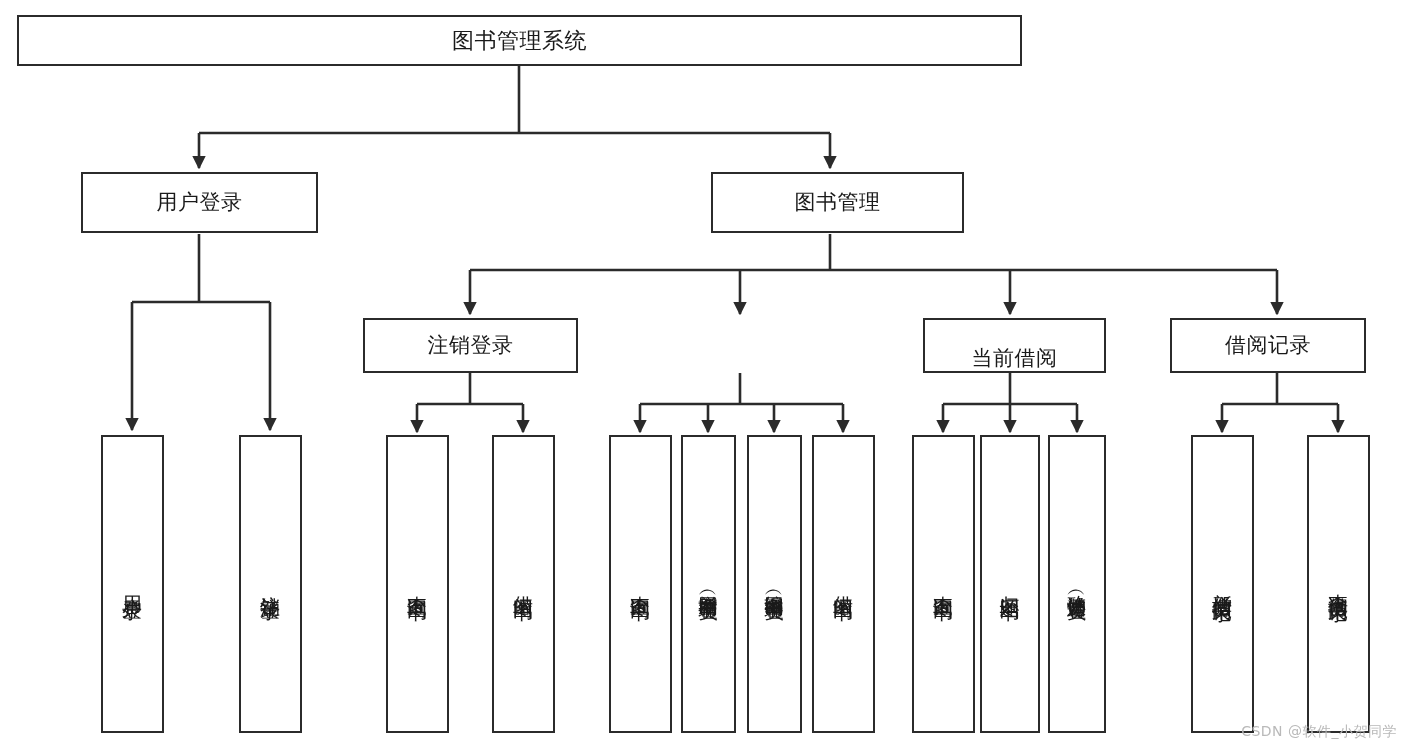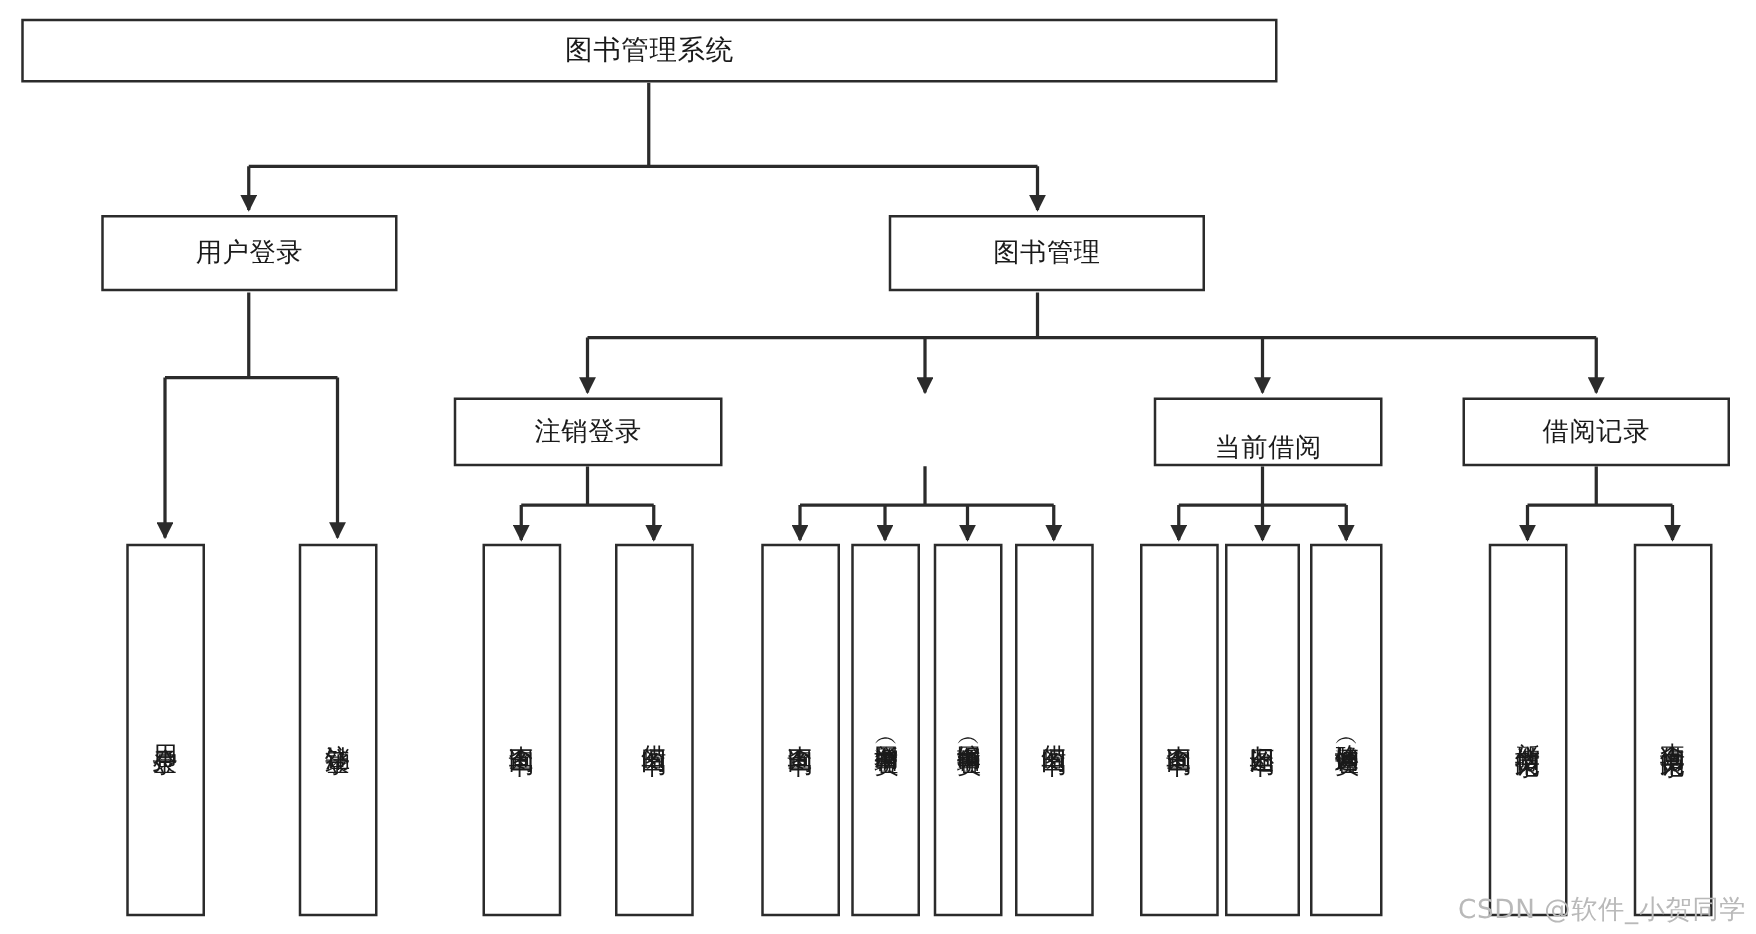--- a/index.html
+++ b/index.html
@@ -63,21 +63,21 @@
     white-space: normal;
   }
   .node.vert.narrow .node-label {
     font-size: 19px;
     letter-spacing: 1px;
   }
   .watermark {
     position: absolute;
     right: 8px;
     bottom: 6px;
-    font-size: 21px;
+    font-size: 14px;
     color: #b9b9b9;
     white-space: nowrap;
     font-family: "DejaVu Sans", "Liberation Sans", sans-serif;
     letter-spacing: 0.5px;
   }
 </style>
 </head>
 <body>
 
 <div id="canvas">
@@ -148,21 +148,21 @@
 
   <div class="node horiz" style="left:363px; top:318px; width:215px; height:55px;">
     <span class="node-label">注销登录</span>
   </div>
 
 
   <div class="node horiz" style="left:923px; top:318px; width:183px; height:55px;align-items:flex-end;">
     <span class="node-label">当前借阅</span>
   </div>
 
-  <div class="node horiz" style="left:1170px; top:318px; width:214px; height:55px;">
+  <div class="node horiz" style="left:1170px; top:318px; width:196px; height:55px;">
     <span class="node-label">借阅记录</span>
   </div>
 
   <div class="node vert" style="left:101px; top:435px; width:63px; height:298px;">
     <span class="node-label">用户登录</span>
   </div>
 
   <div class="node vert" style="left:239px; top:435px; width:63px; height:298px;">
     <span class="node-label">注销登录</span>
   </div>

